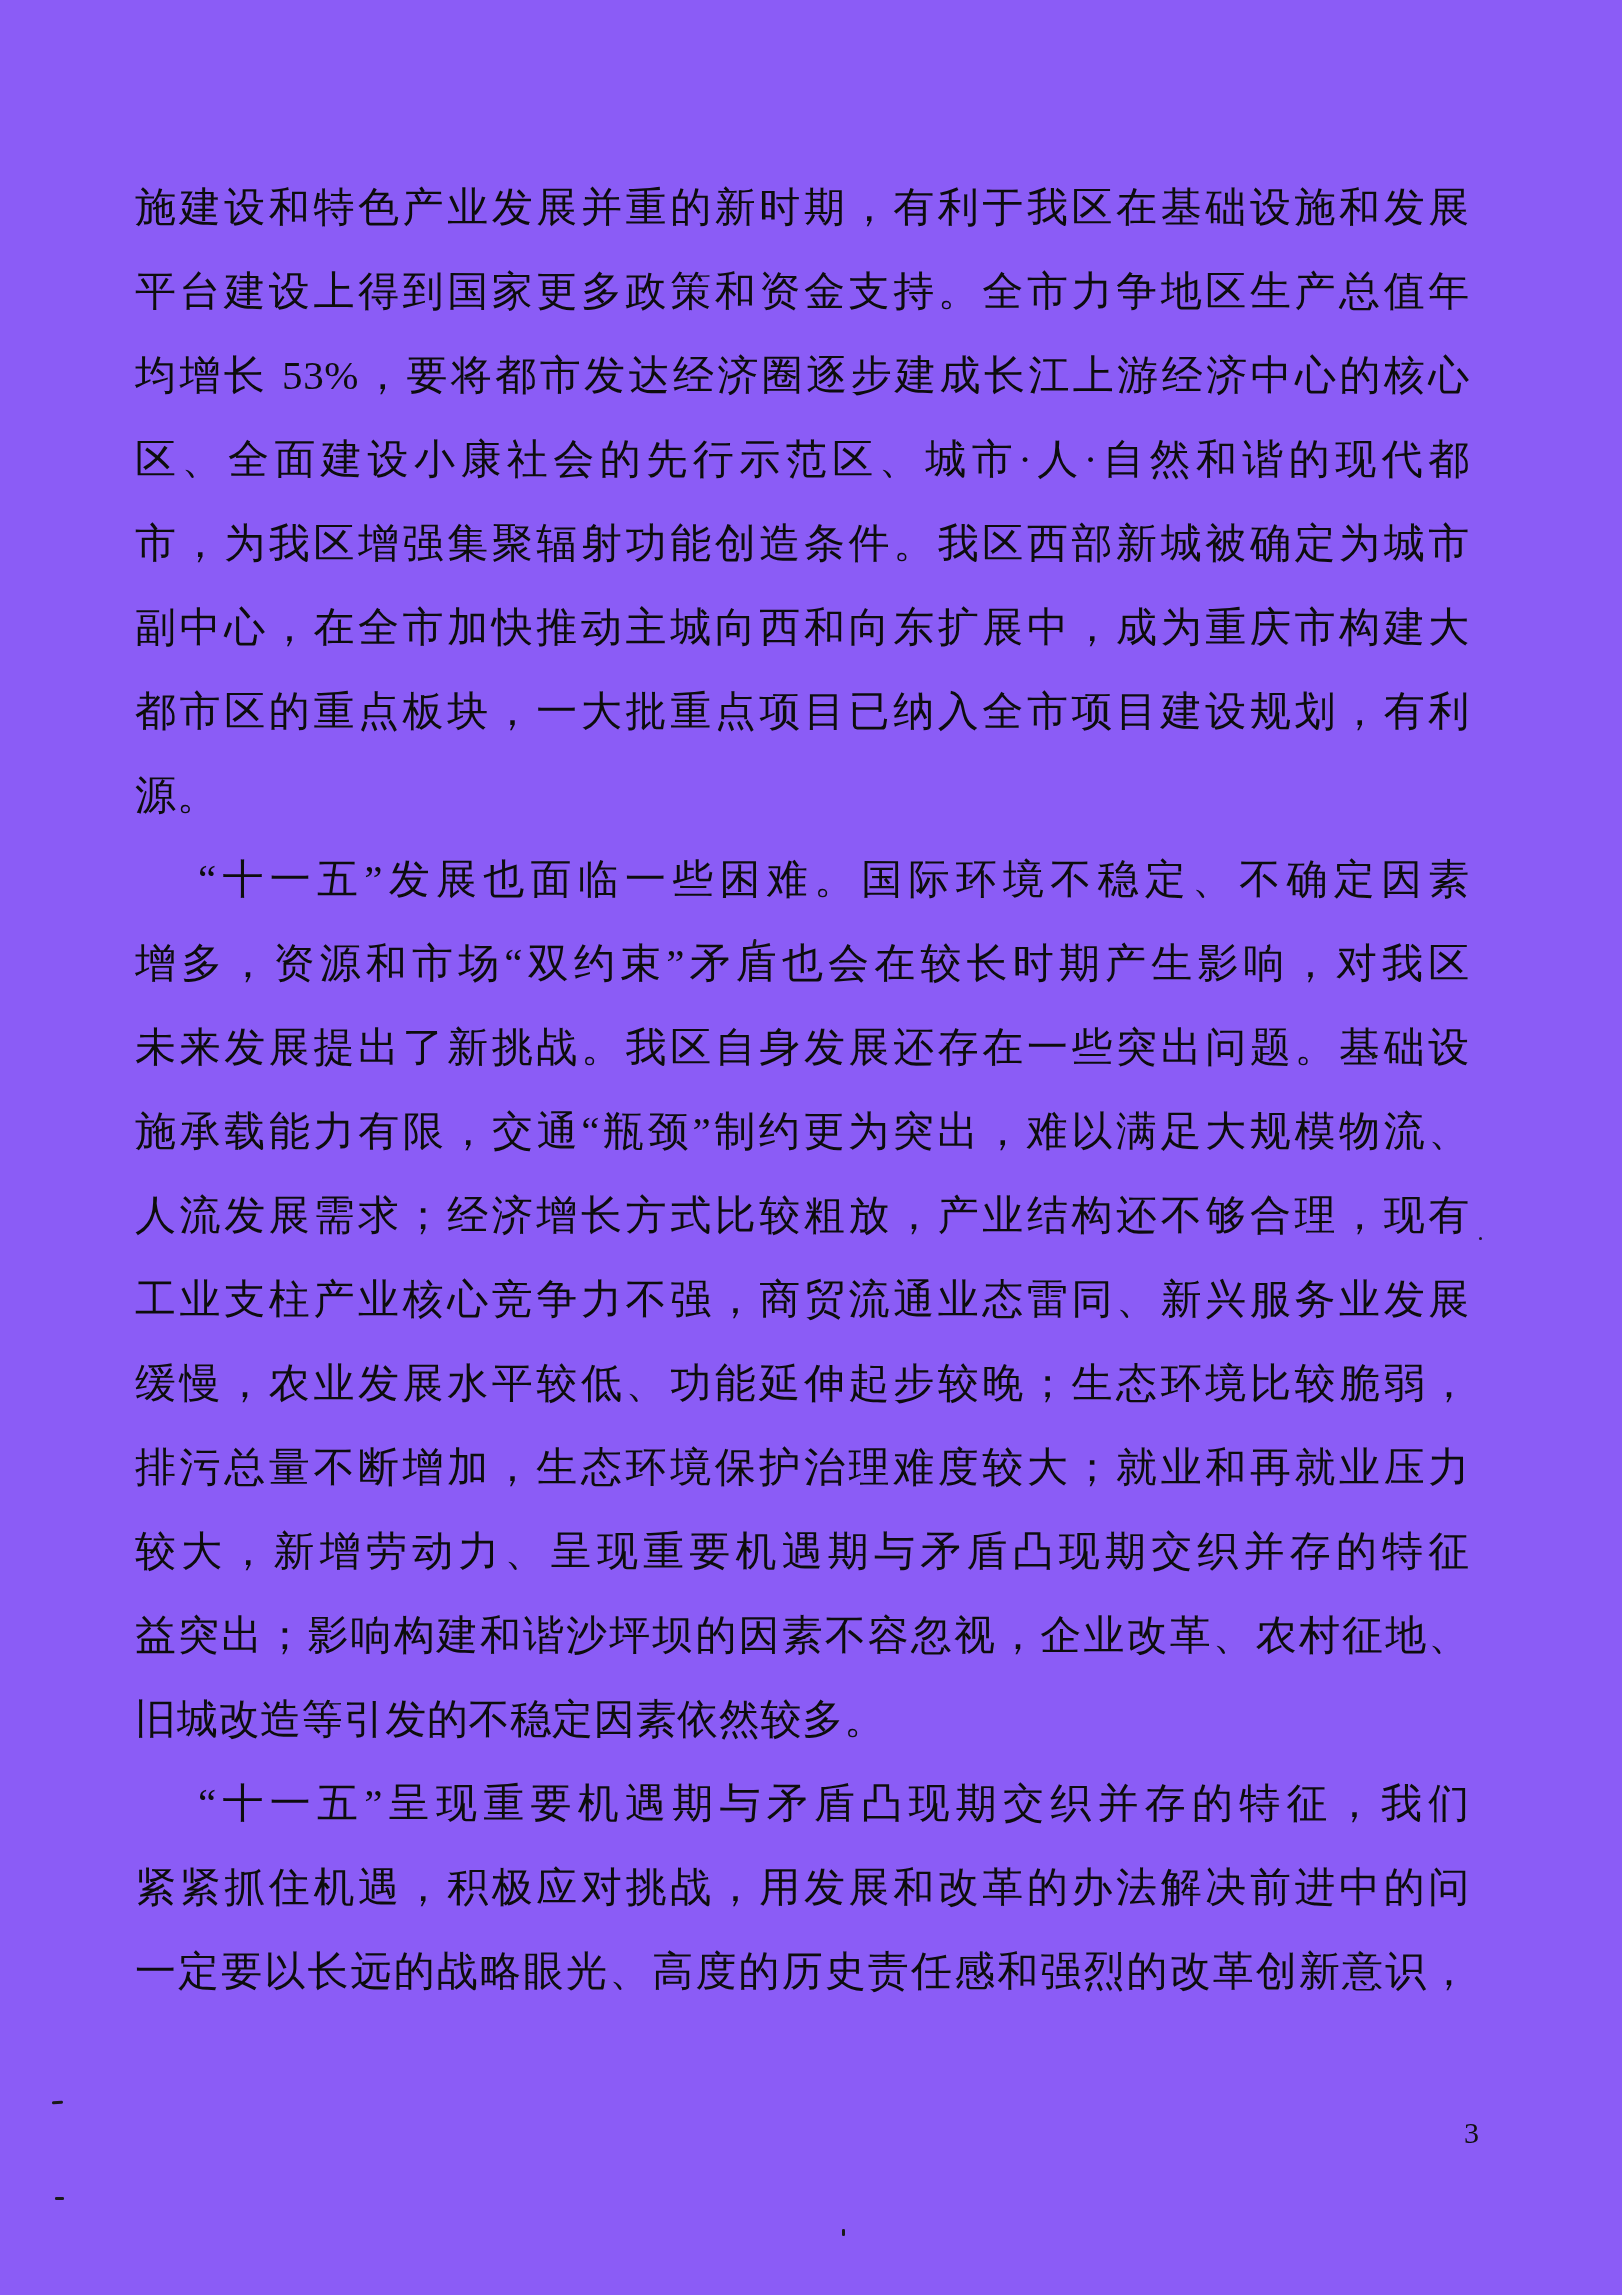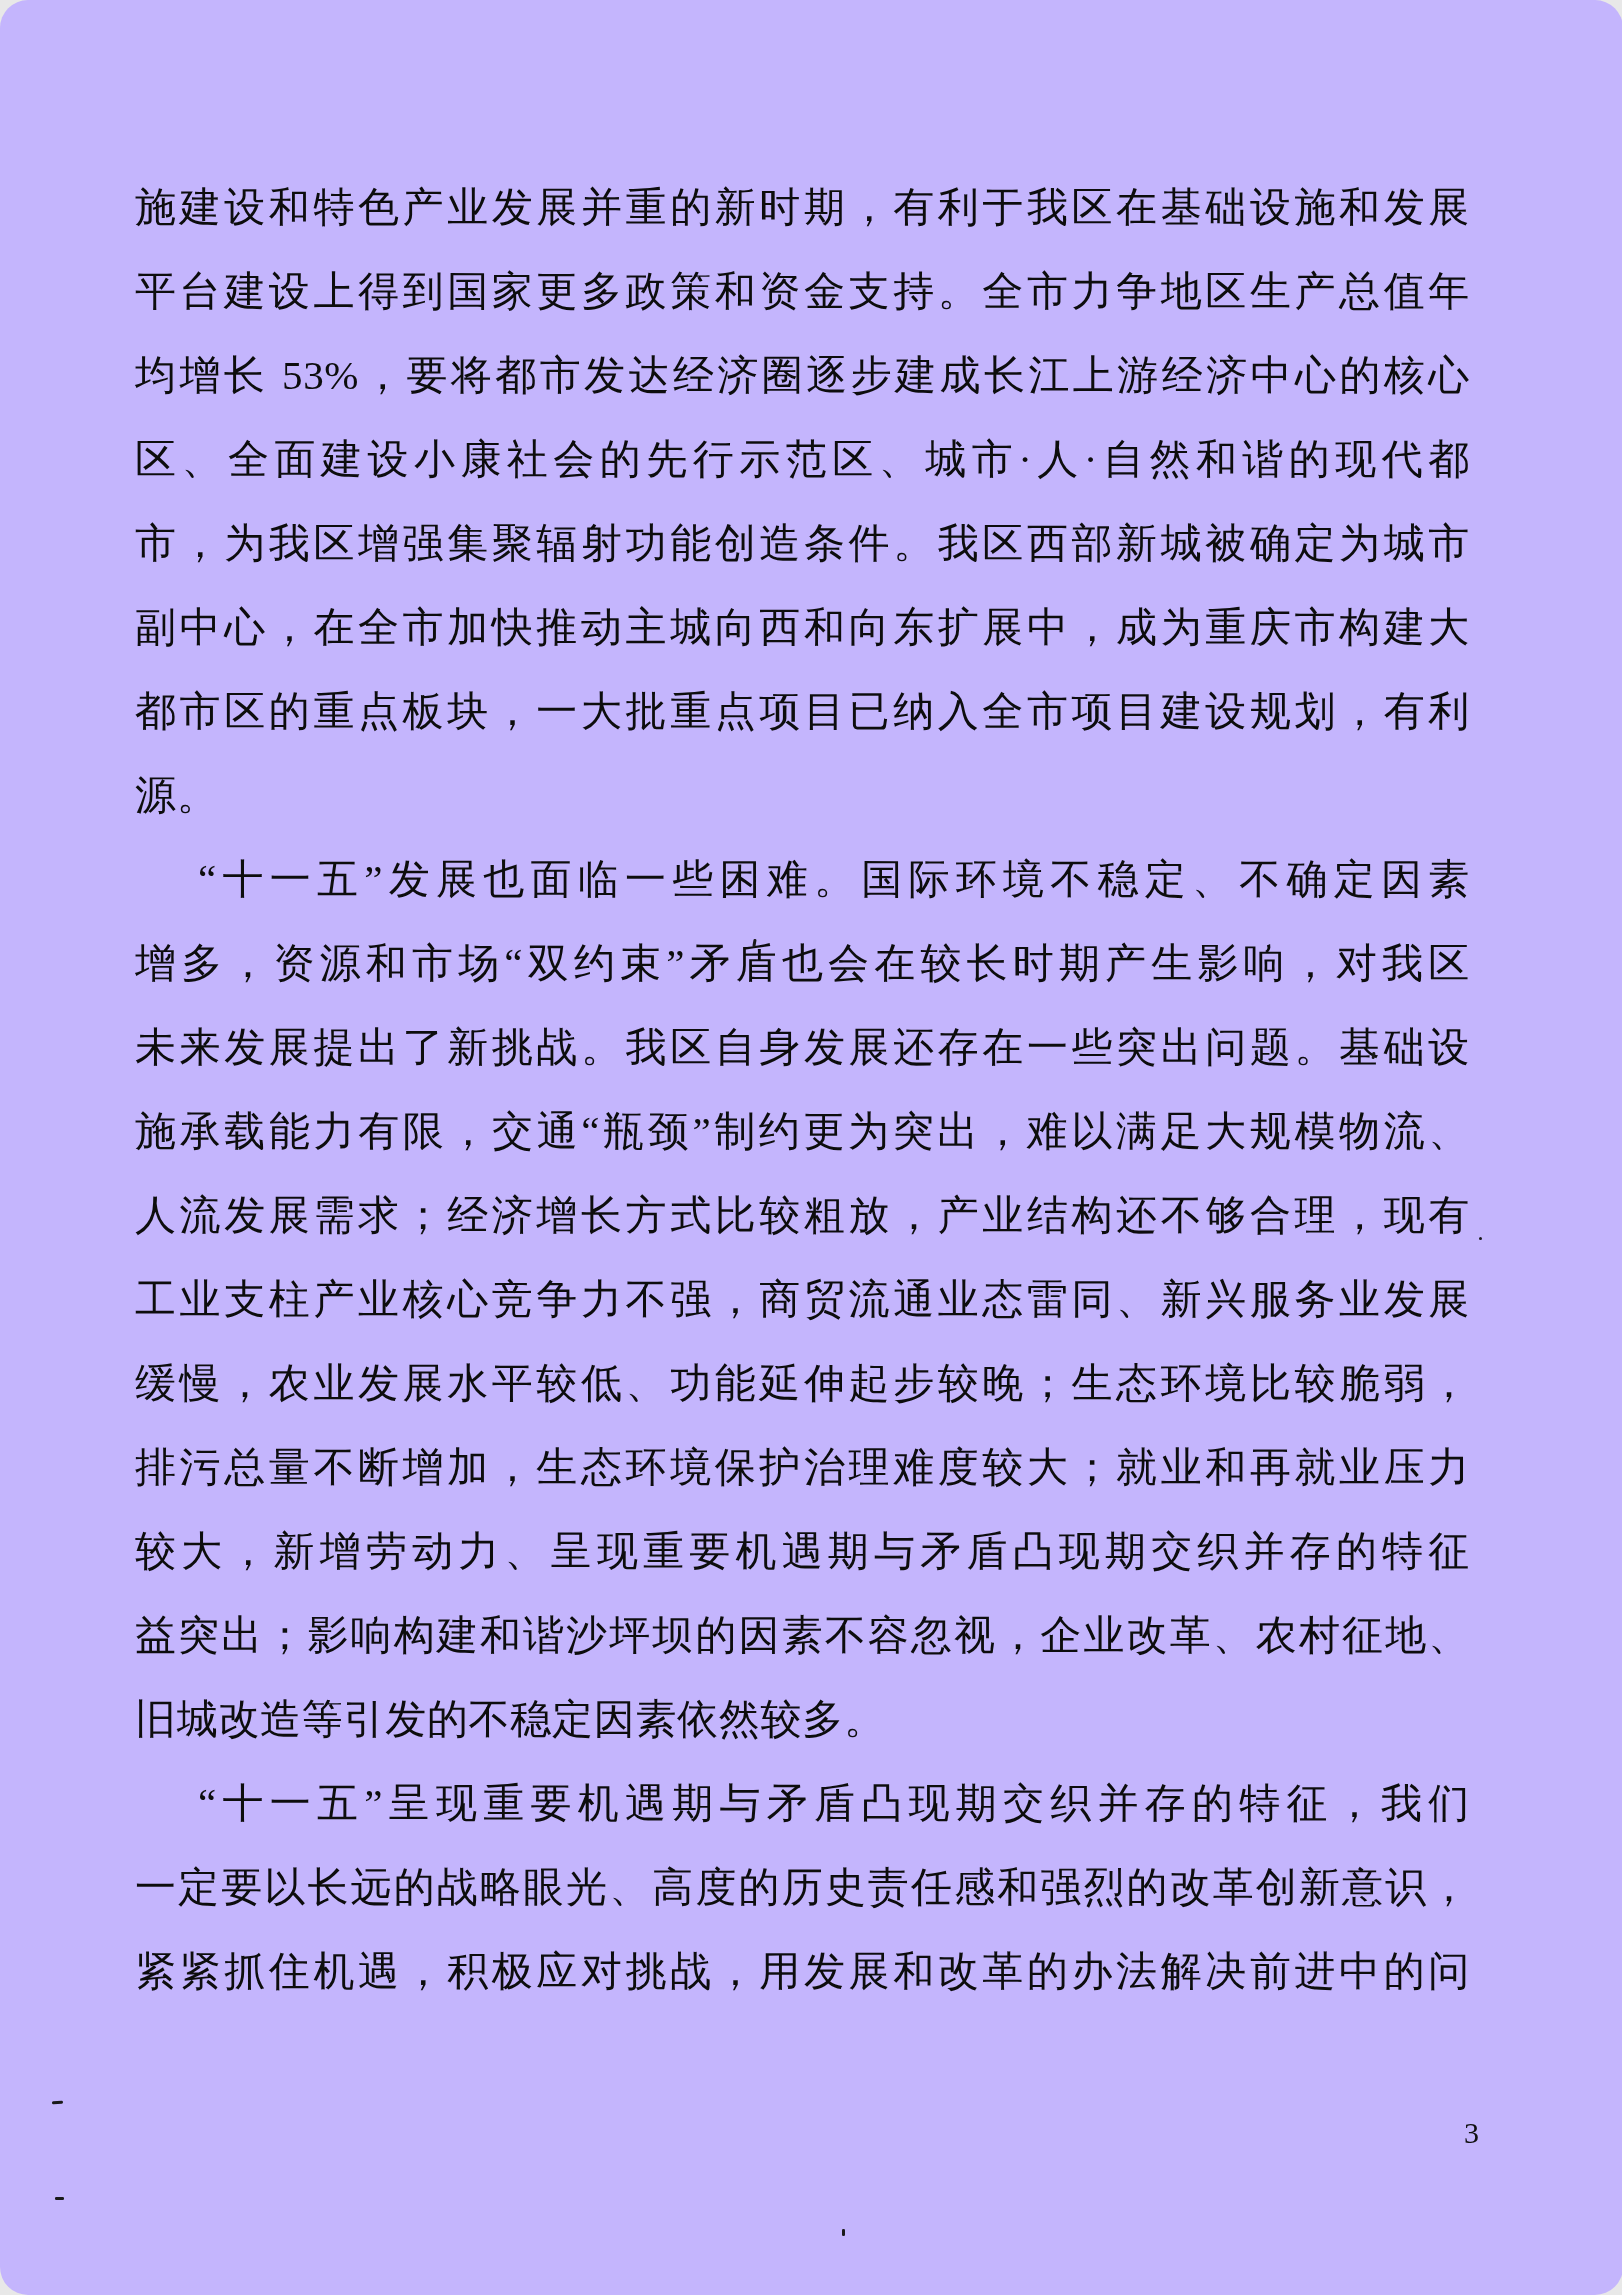--- a/index.html
+++ b/index.html
@@ -5,25 +5,24 @@
   html, body {
     margin: 0;
     padding: 0;
     background: #e8e8e8;
   }
   .page {
     position: relative;
     width: 1623px;
     height: 2295px;
     margin: 0 auto;
-    background: #c4b5fd;
+    background: #8b5cf6;
     font-family: "Liberation Serif", "DejaVu Serif", serif;
     color: #0d0d0d;
     overflow: hidden;
-    border-radius: 28px;
   }
   .textblock {
     position: absolute;
     left: 135px;
     top: 165px;
     width: 1335px;
   }
   .line {
     font-size: 41px;
     line-height: 84px;
@@ -80,22 +79,22 @@
     <div class="line">未来发展提出了新挑战。我区自身发展还存在一些突出问题。基础设</div>
     <div class="line">施承载能力有限，交通“瓶颈”制约更为突出，难以满足大规模物流、</div>
     <div class="line">人流发展需求；经济增长方式比较粗放，产业结构还不够合理，现有</div>
     <div class="line">工业支柱产业核心竞争力不强，商贸流通业态雷同、新兴服务业发展</div>
     <div class="line">缓慢，农业发展水平较低、功能延伸起步较晚；生态环境比较脆弱，</div>
     <div class="line">排污总量不断增加，生态环境保护治理难度较大；就业和再就业压力</div>
     <div class="line">较大，新增劳动力、呈现重要机遇期与矛盾凸现期交织并存的特征</div>
     <div class="line">益突出；影响构建和谐沙坪坝的因素不容忽视，企业改革、农村征地、</div>
     <div class="line short">旧城改造等引发的不稳定因素依然较多。</div>
     <div class="line indent">“十一五”呈现重要机遇期与矛盾凸现期交织并存的特征，我们</div>
+    <div class="line">紧紧抓住机遇，积极应对挑战，用发展和改革的办法解决前进中的问</div>
     <div class="line">一定要以长远的战略眼光、高度的历史责任感和强烈的改革创新意识，</div>
-    <div class="line">紧紧抓住机遇，积极应对挑战，用发展和改革的办法解决前进中的问</div>
   </div>
 
   <div class="pagenum">3</div>
 
   <div class="speck dash1"></div>
   <div class="speck dash2"></div>
   <div class="speck dot1"></div>
   <div class="speck dot2"></div>
   <div class="speck dot3"></div>
   <div class="speck dot4"></div>

